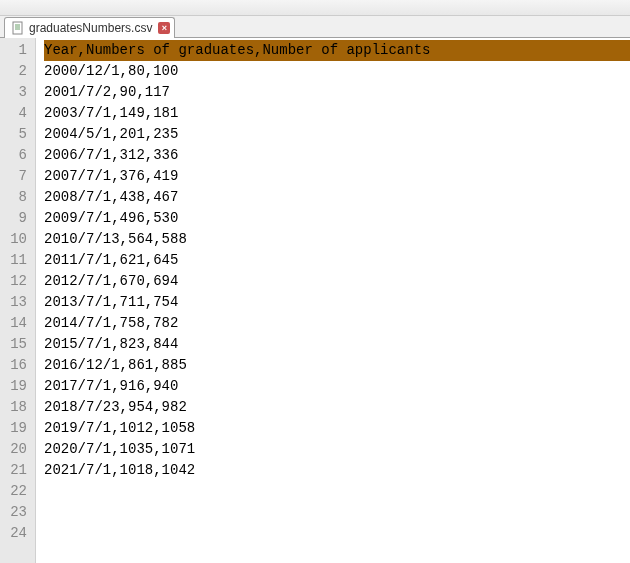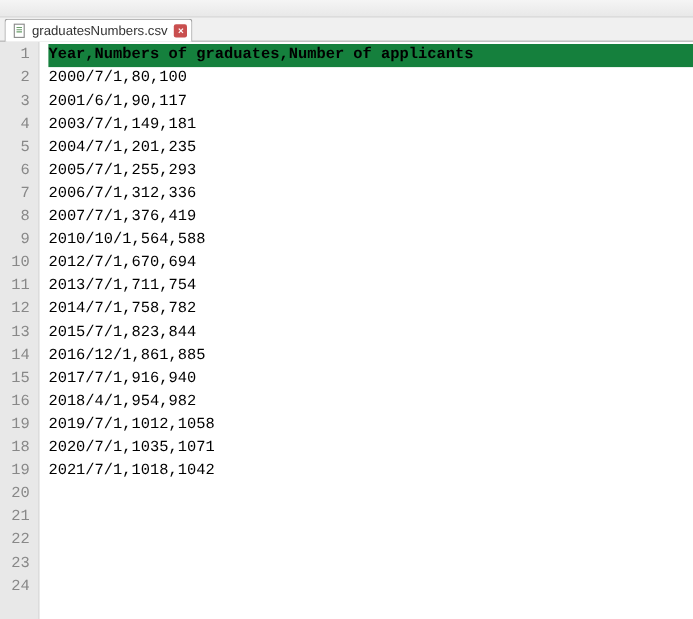--- a/index.html
+++ b/index.html
@@ -84,22 +84,21 @@
     .content {
       flex: 1;
       padding: 2px 0 2px 8px;
       font-family: "Courier New", monospace;
       font-size: 14px;
       line-height: 21px;
       background: #fff;
     }
     .line { height: 21px; white-space: pre; color: #000; }
     .line.header {
-      background: #15803d;
-      font-weight: bold;
+      background: #a16207;
     }
   </style>
 </head>
 <body>
 
 <div class="toolbar"></div>
 
 <div class="tab-bar">
   <div class="tab">
     <span class="file-icon">
@@ -137,33 +136,35 @@
       <div>18</div>
       <div>19</div>
       <div>20</div>
       <div>21</div>
       <div>22</div>
       <div>23</div>
       <div>24</div>
     </div>
   <div class="content" id="content">
       <div class="line header">Year,Numbers of graduates,Number of applicants</div>
-      <div class="line">2000/7/1,80,100</div>
-      <div class="line">2001/6/1,90,117</div>
+      <div class="line">2000/12/1,80,100</div>
+      <div class="line">2001/7/2,90,117</div>
       <div class="line">2003/7/1,149,181</div>
-      <div class="line">2004/7/1,201,235</div>
-      <div class="line">2005/7/1,255,293</div>
+      <div class="line">2004/5/1,201,235</div>
       <div class="line">2006/7/1,312,336</div>
       <div class="line">2007/7/1,376,419</div>
-      <div class="line">2010/10/1,564,588</div>
+      <div class="line">2008/7/1,438,467</div>
+      <div class="line">2009/7/1,496,530</div>
+      <div class="line">2010/7/13,564,588</div>
+      <div class="line">2011/7/1,621,645</div>
       <div class="line">2012/7/1,670,694</div>
       <div class="line">2013/7/1,711,754</div>
       <div class="line">2014/7/1,758,782</div>
       <div class="line">2015/7/1,823,844</div>
       <div class="line">2016/12/1,861,885</div>
       <div class="line">2017/7/1,916,940</div>
-      <div class="line">2018/4/1,954,982</div>
+      <div class="line">2018/7/23,954,982</div>
       <div class="line">2019/7/1,1012,1058</div>
       <div class="line">2020/7/1,1035,1071</div>
       <div class="line">2021/7/1,1018,1042</div>
       <div class="line"></div>
     </div>
 </div>
 
 </body></html>

